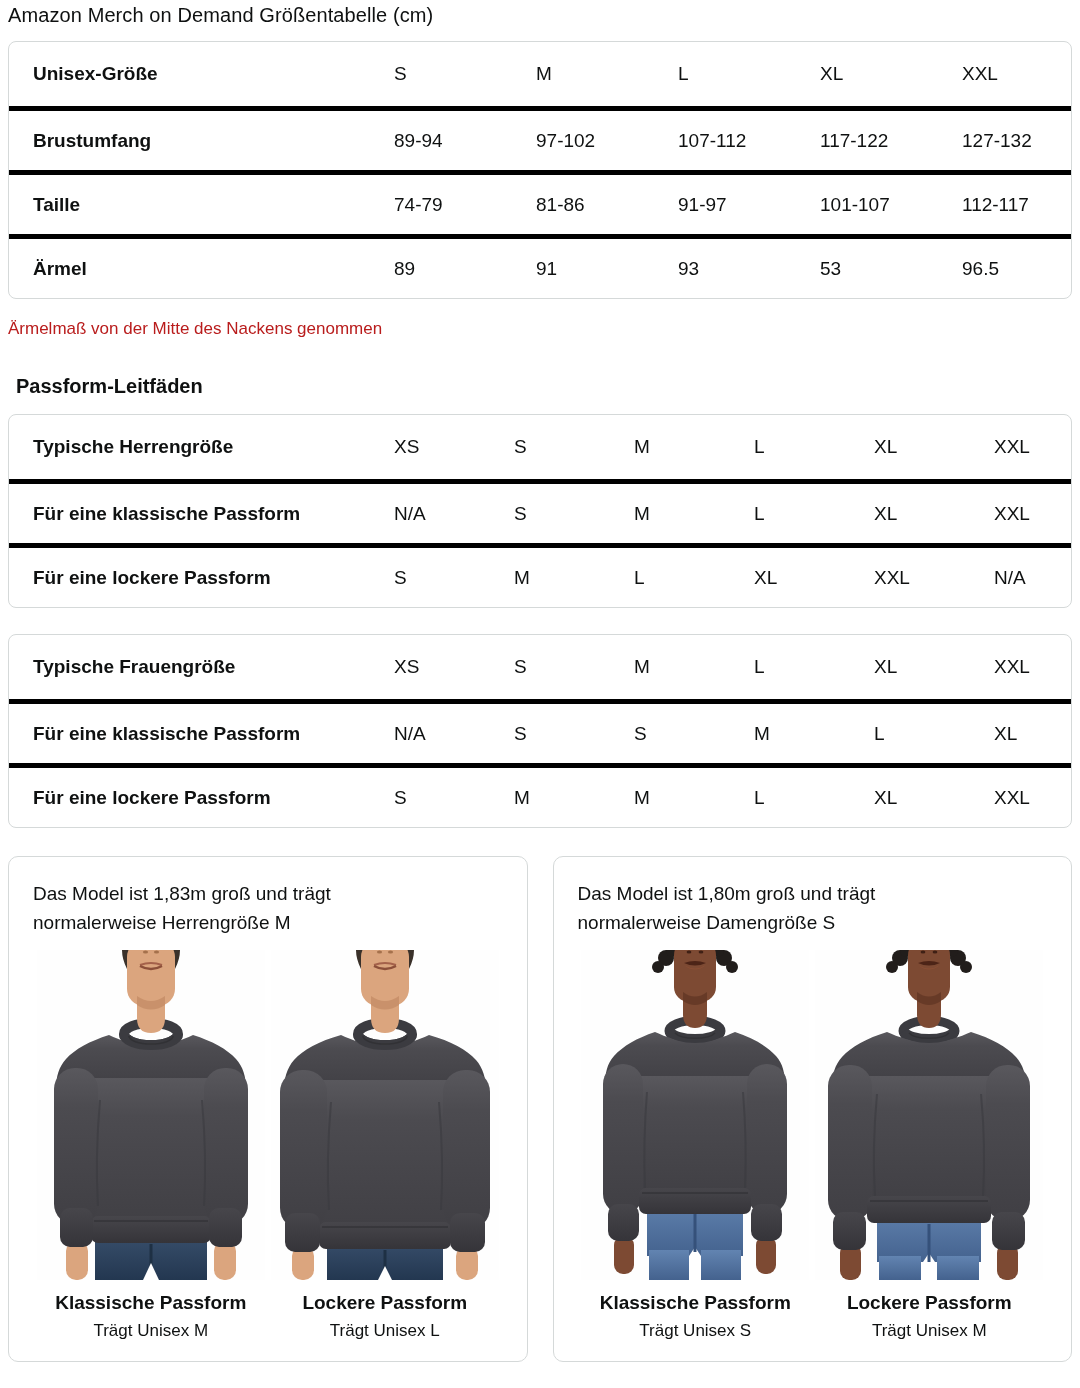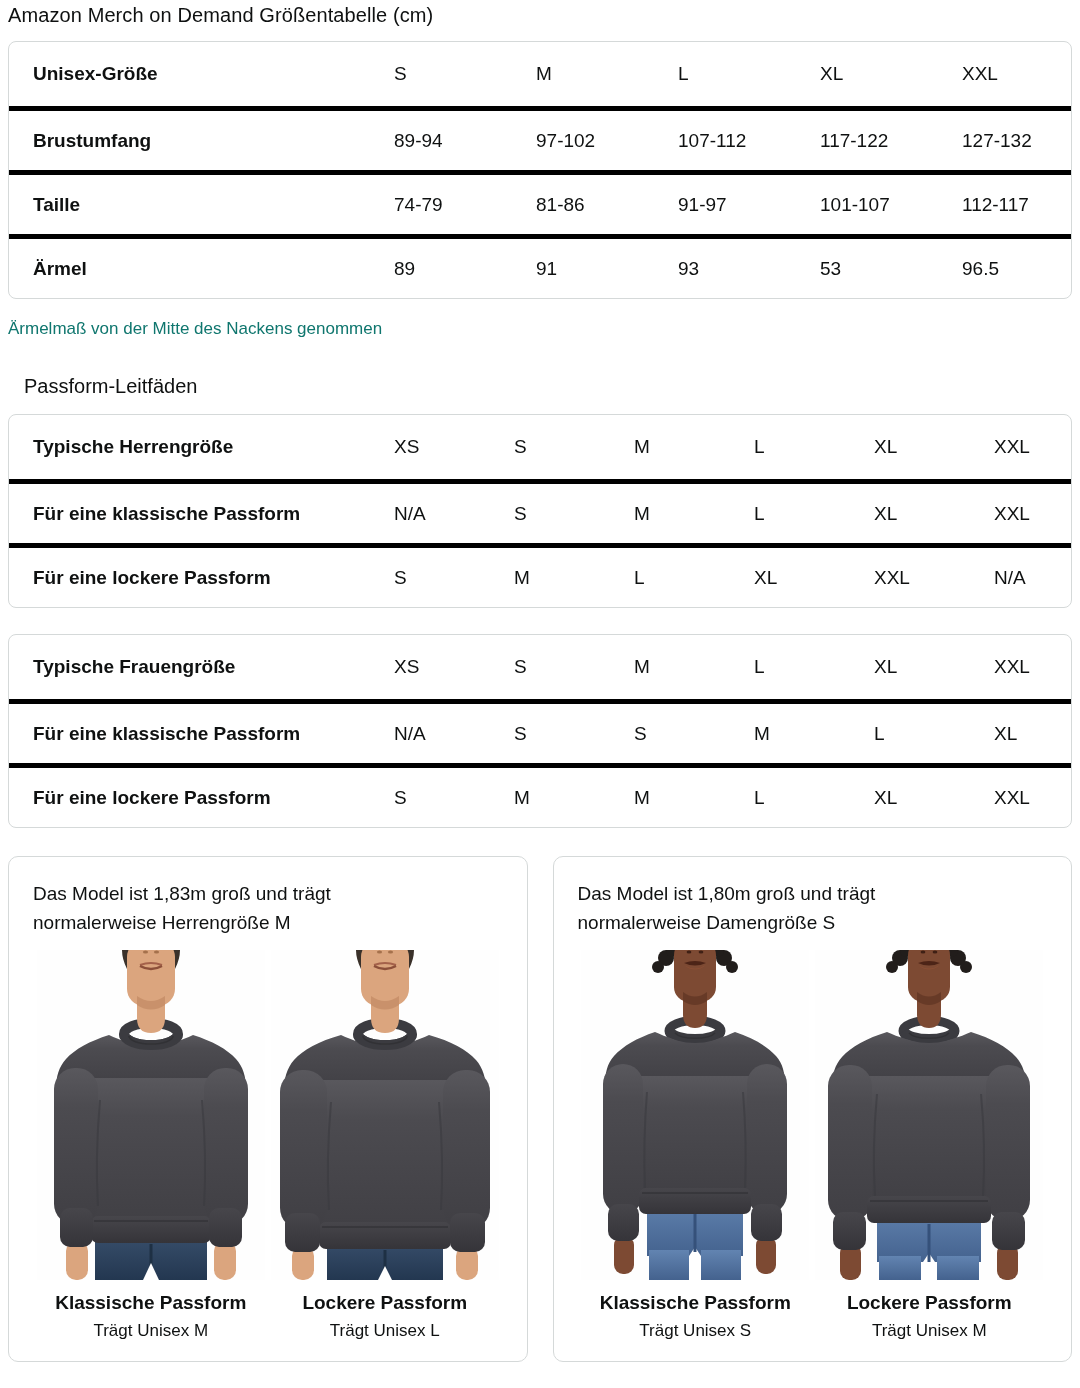--- a/index.html
+++ b/index.html
@@ -9,23 +9,23 @@
     font-family:"Liberation Sans","DejaVu Sans",sans-serif;
     -webkit-font-smoothing:antialiased;
   }
   .page { width:1080px; padding:2px 8px 8px; }
 
   .h-title {
     font-size:20px; font-weight:400; margin:2px 0 14px 0;
     letter-spacing:.1px;
   }
   .h-sub {
-    font-size:20px; font-weight:400; margin:36px 0 16px 16px;
-  }
-  .note { font-size:17px; margin:20px 0 0 0; color:#0f766e; }
+    font-size:20px; font-weight:700; margin:36px 0 16px 8px;
+  }
+  .note { font-size:17px; margin:20px 0 0 0; color:#b91c1c; }
 
   .tbl {
     border:1px solid #d5d9d9; border-radius:8px; background:#fff;
     overflow:hidden;
   }
   .tbl-size { margin-top:0; }
   .tbl-women { margin-top:26px; }
   .trow { display:grid; align-items:center; height:64px; font-size:19px; }
   .trow + .trow { border-top:5px solid #000000; }
   .cols5 .trow { grid-template-columns:377px repeat(4,142px) 1fr; }

